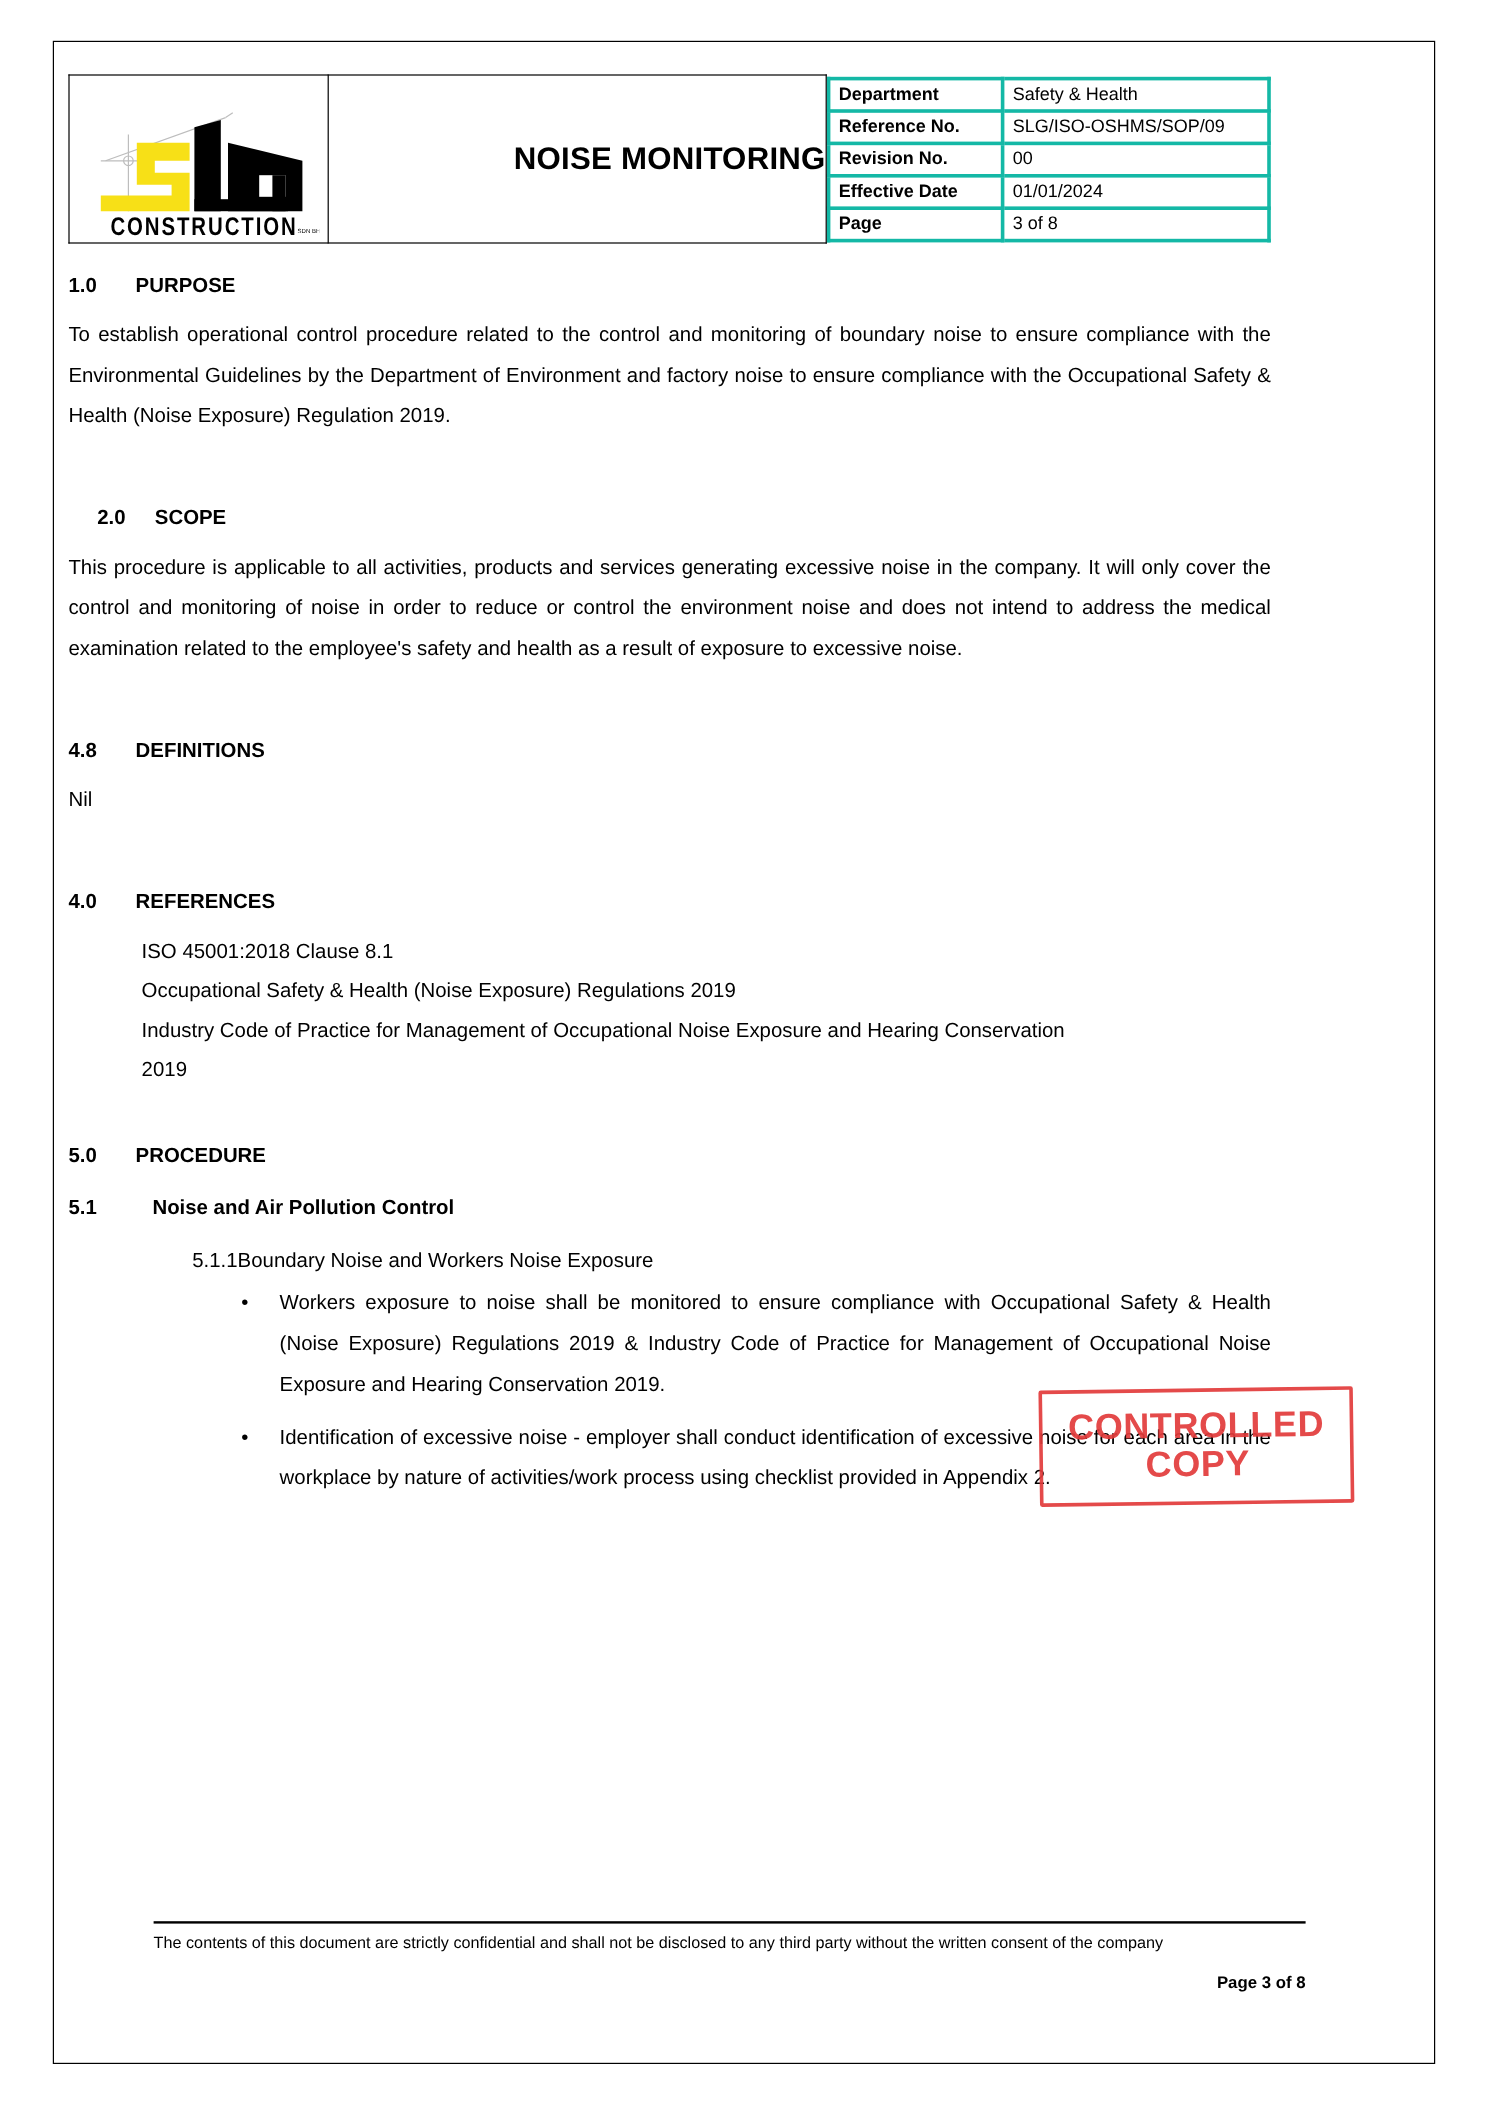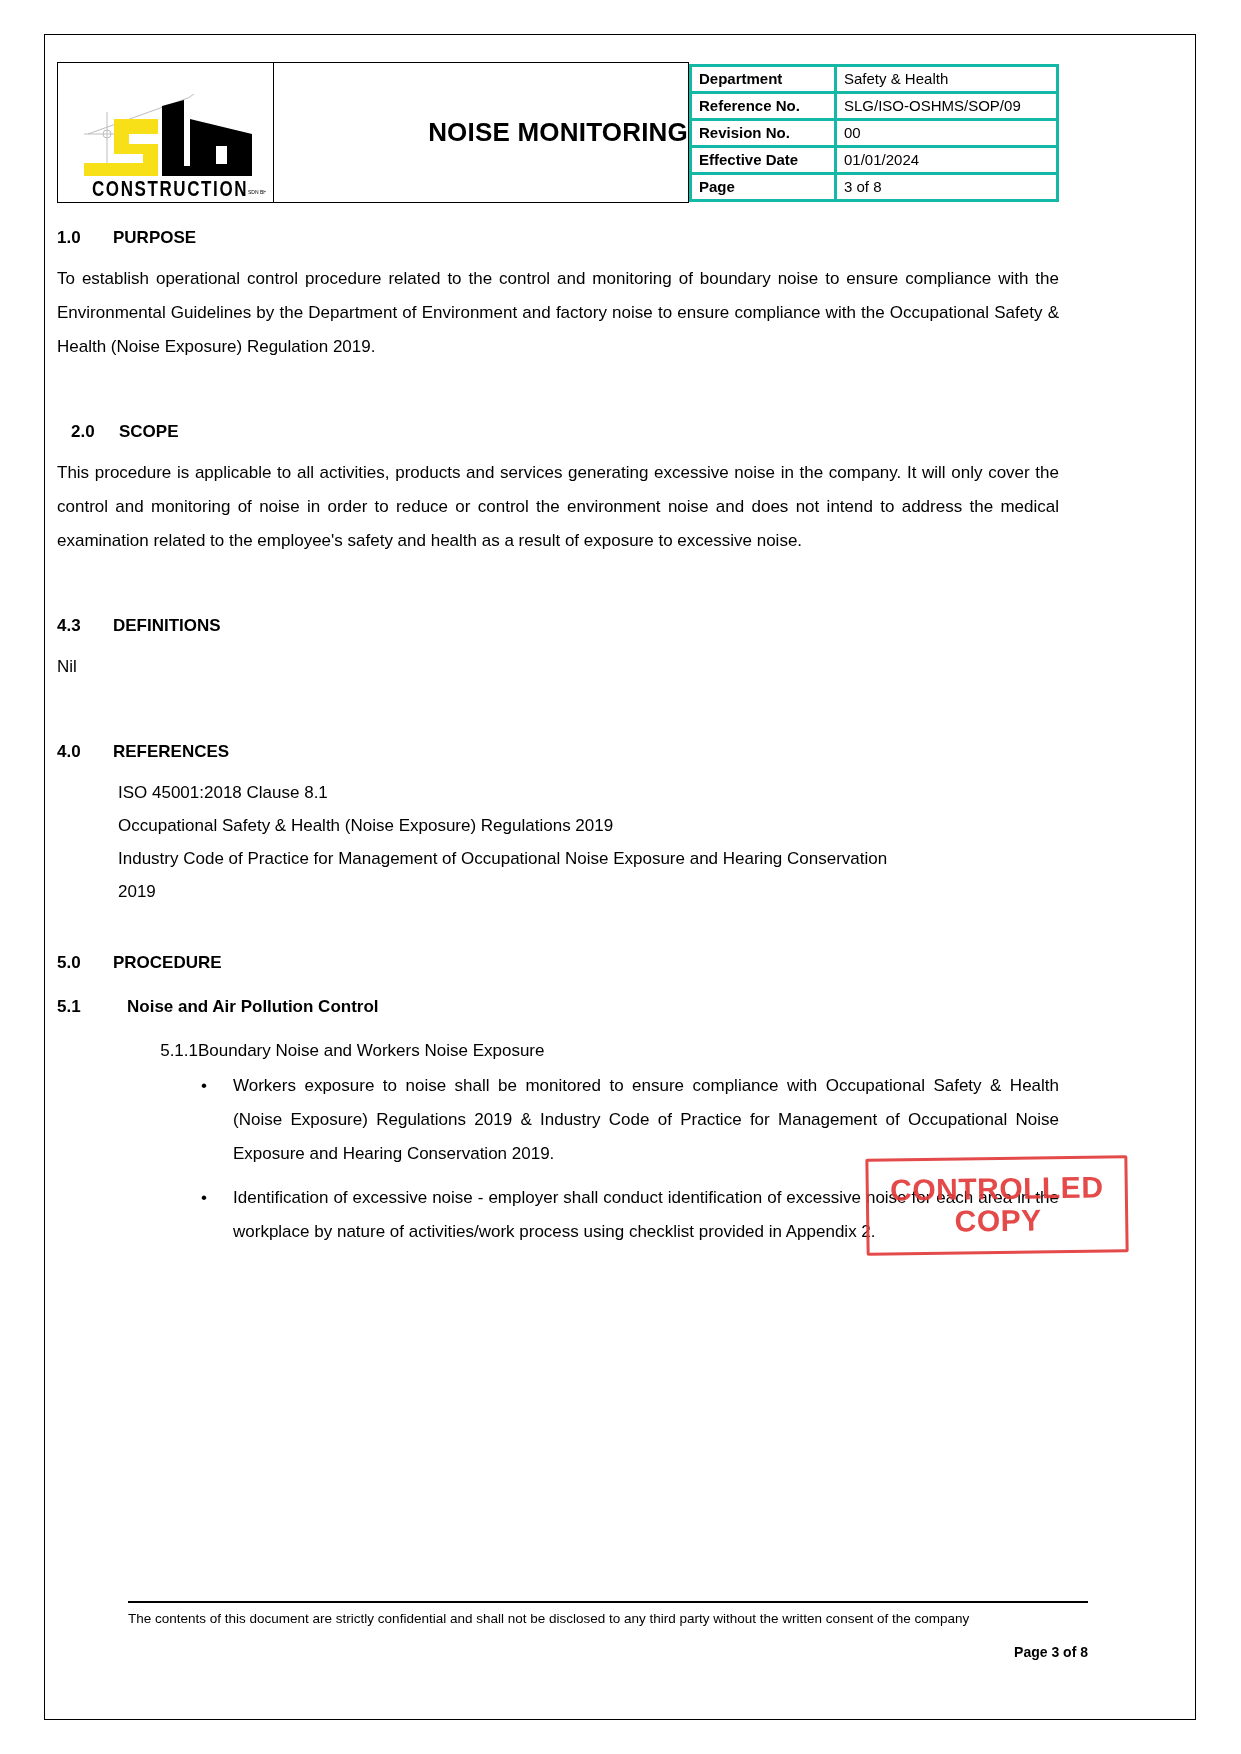--- a/index.html
+++ b/index.html
@@ -283,33 +283,33 @@
         <span class="sec-num">1.0</span>
         <span>PURPOSE</span>
       </div>
       <div class="gap-xs"></div>
       <p class="para indent-1">To establish operational control procedure related to the control and monitoring of boundary noise to ensure compliance with the Environmental Guidelines by the Department of Environment and factory noise to ensure compliance with the Occupational Safety &amp; Health (Noise Exposure) Regulation 2019.</p>
     </div>
 
     <div class="gap-l"></div>
 
     <div class="sec">
-      <div class="sec-head" style="margin-left:14px;">
+      <div class="sec-head" style="margin-left:24px;">
         <span class="sec-num" style="width:48px;flex:0 0 48px;">2.0</span>
         <span>SCOPE</span>
       </div>
       <div class="gap-xs"></div>
       <p class="para indent-1">This procedure is applicable to all activities, products and services generating excessive noise in the company. It will only cover the control and monitoring of noise in order to reduce or control the environment noise and does not intend to address the medical examination related to the employee's safety and health as a result of exposure to excessive noise.</p>
     </div>
 
     <div class="gap-l"></div>
 
     <div class="sec">
       <div class="sec-head">
-        <span class="sec-num">4.3</span>
+        <span class="sec-num">4.8</span>
         <span>DEFINITIONS</span>
       </div>
       <div class="gap-xs"></div>
       <p class="para indent-1">Nil</p>
     </div>
 
     <div class="gap-l"></div>
 
     <div class="sec">
       <div class="sec-head">

